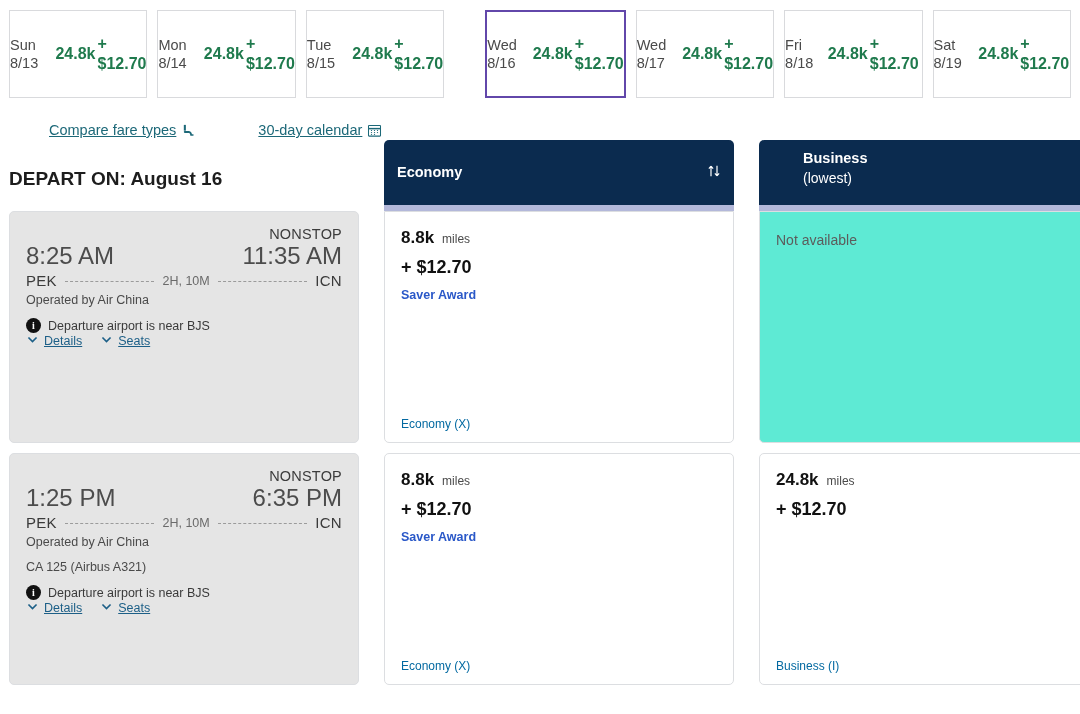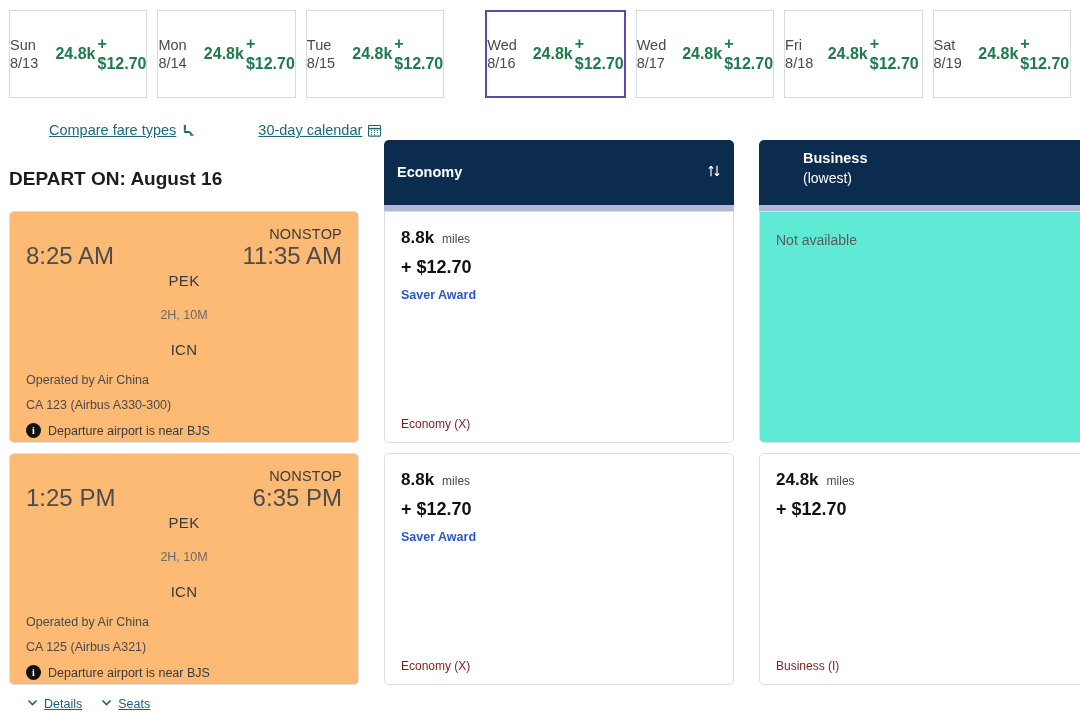--- a/index.html
+++ b/index.html
@@ -135,21 +135,21 @@
     background: #b3b8da;
   }
 
   
   .rows { display: flex; flex-direction: column; gap: 10px; }
 
   
   .flight-card {
     border: 1px solid #dcdee1;
     border-radius: 5px;
-    background: #fdba74;
+    background: #e5e5e5;
     padding: 14px 16px 12px 16px;
     height: 232px;
   }
   .nonstop {
     text-align: right;
     font-size: 14.5px;
     color: #3c3c3c;
     letter-spacing: .2px;
   }
   .times {
@@ -160,42 +160,41 @@
   .times .t {
     font-size: 24px;
     color: #4c4c4c;
     font-weight: normal;
   }
   .route {
     display: flex;
     align-items: center;
     gap: 8px;
     margin-top: 2px;
-    flex-direction: column;
   }
   .route .ap {
     font-size: 15px;
     color: #3a3a3a;
     letter-spacing: .3px;
   }
   .route .dash {
     flex: 1 1 auto;
     border-top: 1px dashed #9b9b9b;
     height: 0;
     margin-top: 2px;
   }
   .route .dur {
     font-size: 12.5px;
     color: #6a6a6a;
     white-space: nowrap;
   }
   .operated {
     font-size: 12.5px;
     color: #4a4a4a;
-    margin-top: 15px;
+    margin-top: 4px;
   }
   .flightno {
     font-size: 12.5px;
     color: #4a4a4a;
     margin-top: 11px;
   }
   .near-note {
     display: flex;
     align-items: center;
     gap: 7px;
@@ -212,21 +211,20 @@
     font-weight: bold;
     font-family: "Liberation Serif", serif;
     display: inline-flex;
     align-items: center;
     justify-content: center;
     flex: 0 0 15px;
   }
   .card-actions {
     display: flex;
     gap: 18px;
-    margin-top: 16px;
   }
   .act {
     display: inline-flex;
     align-items: center;
     gap: 5px;
     color: #1c5f87;
     font-size: 12.5px;
     cursor: pointer;
   }
   .act .atext { text-decoration: underline; }
@@ -267,21 +265,21 @@
     font-size: 12.5px;
     font-weight: bold;
     color: #2a58c8;
     margin-top: 10px;
   }
   .fare-foot {
     position: absolute;
     left: 16px;
     bottom: 11px;
     font-size: 12px;
-    color: #7f1d1d;
+    color: #0369a1;
   }
   .unavail-text {
     font-size: 14px;
     color: #5c5c5c;
     padding-top: 4px;
   }
 </style>
 </head>
 <body>
 
@@ -373,21 +371,20 @@
           <span class="t">11:35 AM</span>
         </div>
         <div class="route">
           <span class="ap">PEK</span>
           <span class="dash"></span>
           <span class="dur">2H, 10M</span>
           <span class="dash"></span>
           <span class="ap">ICN</span>
         </div>
         <div class="operated">Operated by Air China</div>
-        <div class="flightno">CA 123 (Airbus A330-300)</div>
         <div class="near-note">
           <span class="info-dot">i</span>
           <span>Departure airport is near BJS</span>
         </div>
         <div class="card-actions">
           <span class="act">
             <span>
               <svg width="13" height="13" viewBox="0 0 16 16" fill="none" stroke="#1c5f87" stroke-width="2">
                 <path d="M3 5.5 8 10.5 13 5.5"></path>
               </svg>

